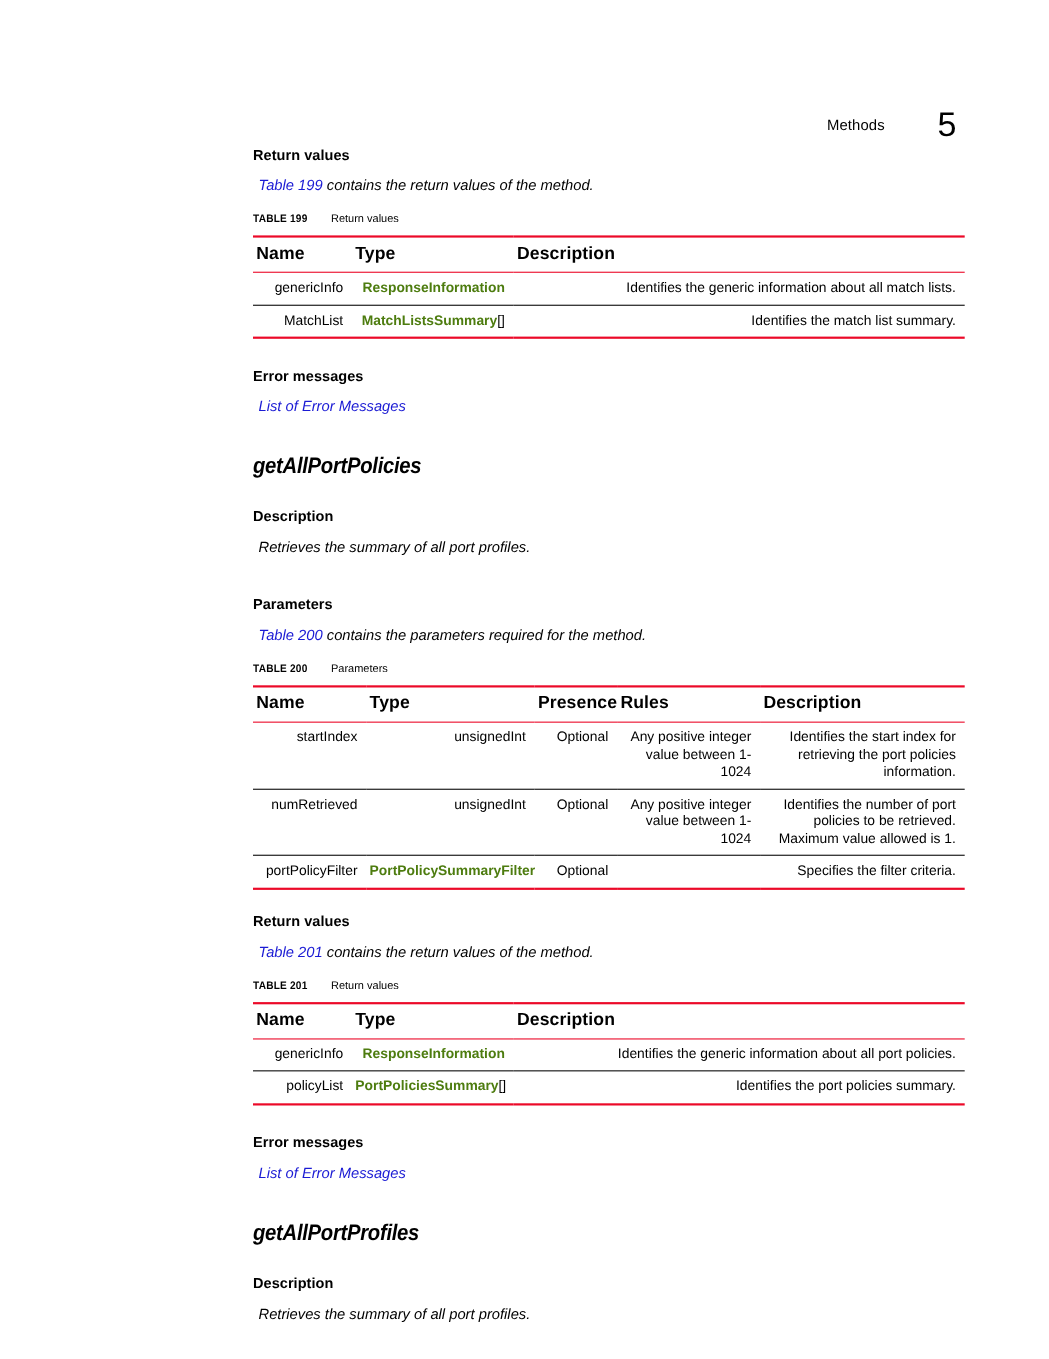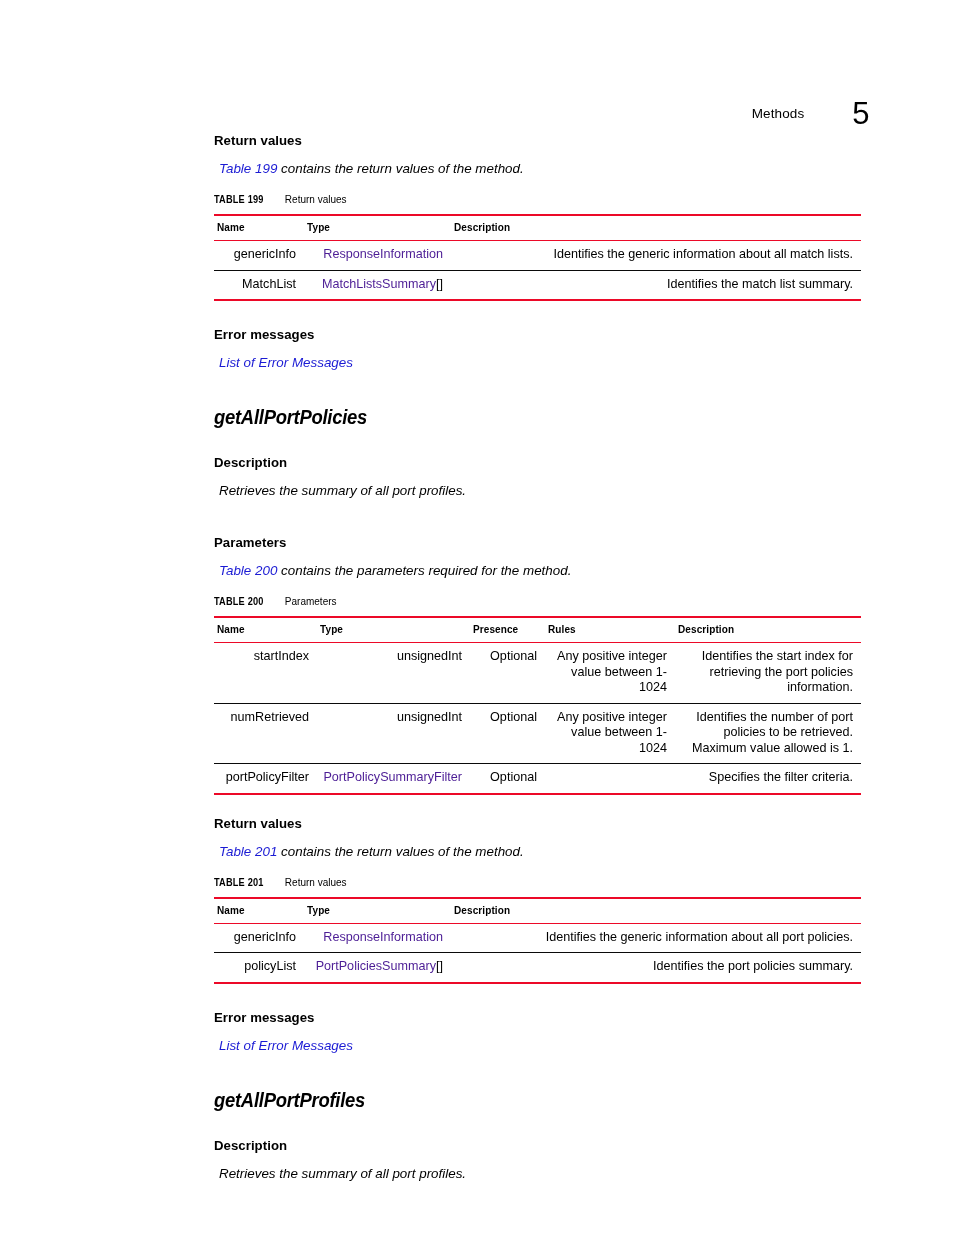--- a/index.html
+++ b/index.html
@@ -43,21 +43,21 @@
     margin-left: 48px;
     position: relative;
     top: 6px;
     letter-spacing: -0.5px;
   }
 
   
   .content {
     position: absolute;
     top: 133px;
-    left: 214px;
+    left: 230px;
     width: 647px;
   }
 
   
   h3.sub-head {
     font-family: "Liberation Sans", sans-serif;
     font-size: 13.2px;
     font-weight: bold;
     margin: 0;
     padding: 0;
@@ -120,21 +120,21 @@
   
   table.doc-table {
     width: 647px;
     border-collapse: collapse;
     table-layout: fixed;
     font-size: 12.6px;
   }
   table.doc-table thead th {
     text-align: left;
     font-weight: bold;
-    font-size: 10px;
+    font-size: 16px;
     padding: 6px 8px 7px 3px;
     border-top: 2.4px solid #ec0928;
     border-bottom: 1.6px solid #ec0928;
     vertical-align: top;
     letter-spacing: 0.1px;
   }
   table.doc-table tbody td {
     text-align: right;
     font-weight: normal;
     padding: 6px 8px 7px 3px;
@@ -154,21 +154,21 @@
   .t-rv col.c-type { width: 147px; }
   .t-rv col.c-desc { width: 410px; }
 
   
   .t-par col.c-name { width: 103px; }
   .t-par col.c-type { width: 153px; }
   .t-par col.c-pres { width: 75px; }
   .t-par col.c-rules { width: 130px; }
   .t-par col.c-desc { width: 186px; }
 
-  .link-type { color: #4c1d95; }
+  .link-type { color: #4d7c0f; font-weight: bold; }
   .arr-brackets { color: #000000; }
 </style>
 </head>
 <body>
 
 <div class="page">
 
   <div class="page-header">
     <span class="header-title">Methods</span>
     <span class="header-chapter">5</span>

